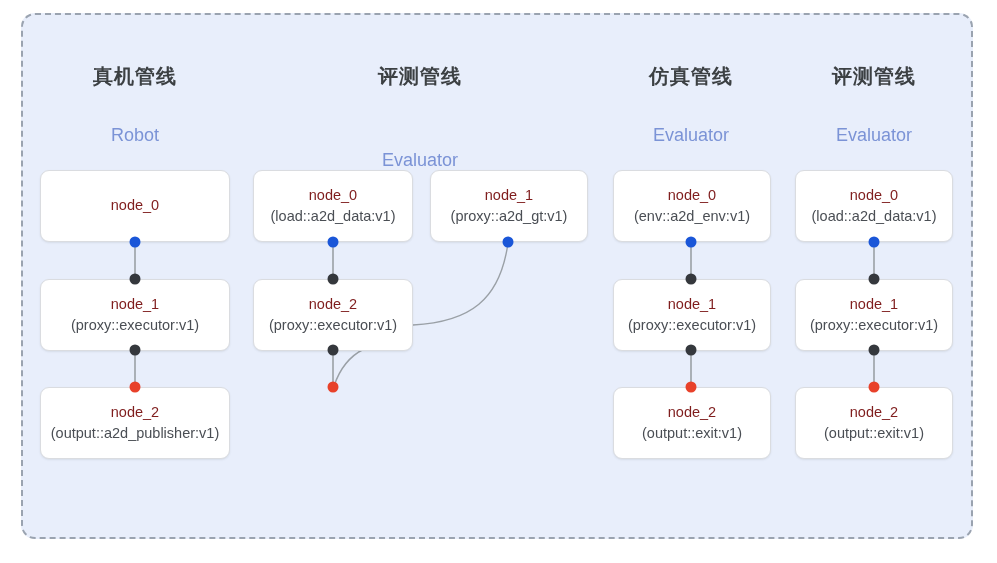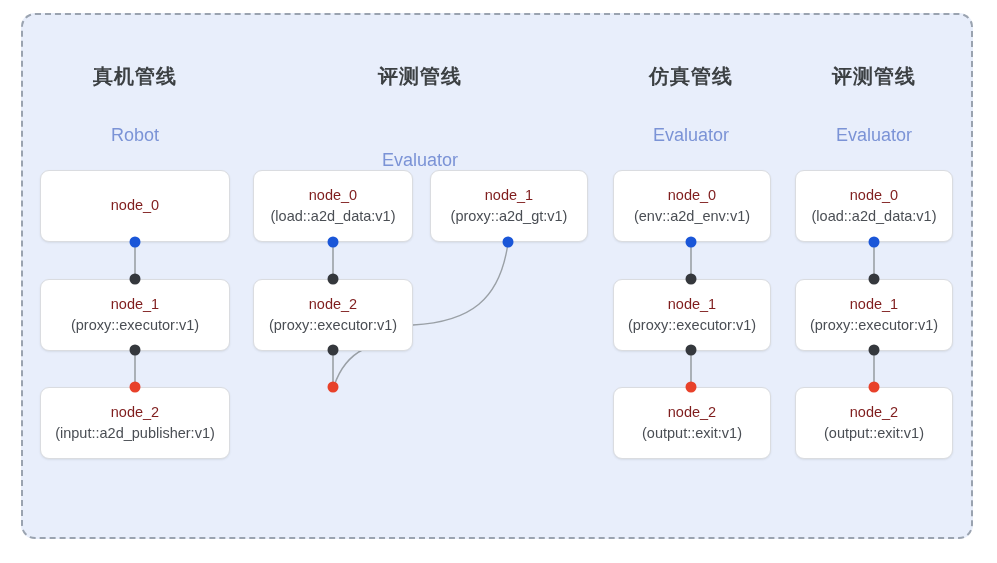--- a/index.html
+++ b/index.html
@@ -128,21 +128,21 @@
 
   <div class="node-box" style="left:40px; top:279px; width:190px; height:72px;">
     <div class="node-name">node_1</div>
     <div class="node-type">(proxy::executor:v1)</div>
   </div>
   <div class="port port-mid" style="left:135px; top:279px;"></div>
   <div class="port port-mid" style="left:135px; top:350px;"></div>
 
   <div class="node-box" style="left:40px; top:387px; width:190px; height:72px;">
     <div class="node-name">node_2</div>
-    <div class="node-type">(input::a2d_publisher:v1)</div>
+    <div class="node-type">(output::a2d_publisher:v1)</div>
   </div>
   <div class="port port-out" style="left:135px; top:387px;"></div>
 
   <div class="col-title-cn" style="left:420px; top:63px;">评测管线</div>
   <div class="col-title-en" style="left:420px; top:138px;margin-top:12px;">Evaluator</div>
 
   <div class="node-box" style="left:253px; top:170px; width:160px; height:72px;">
     <div class="node-name">node_0</div>
     <div class="node-type">(load::a2d_data:v1)</div>
   </div>

